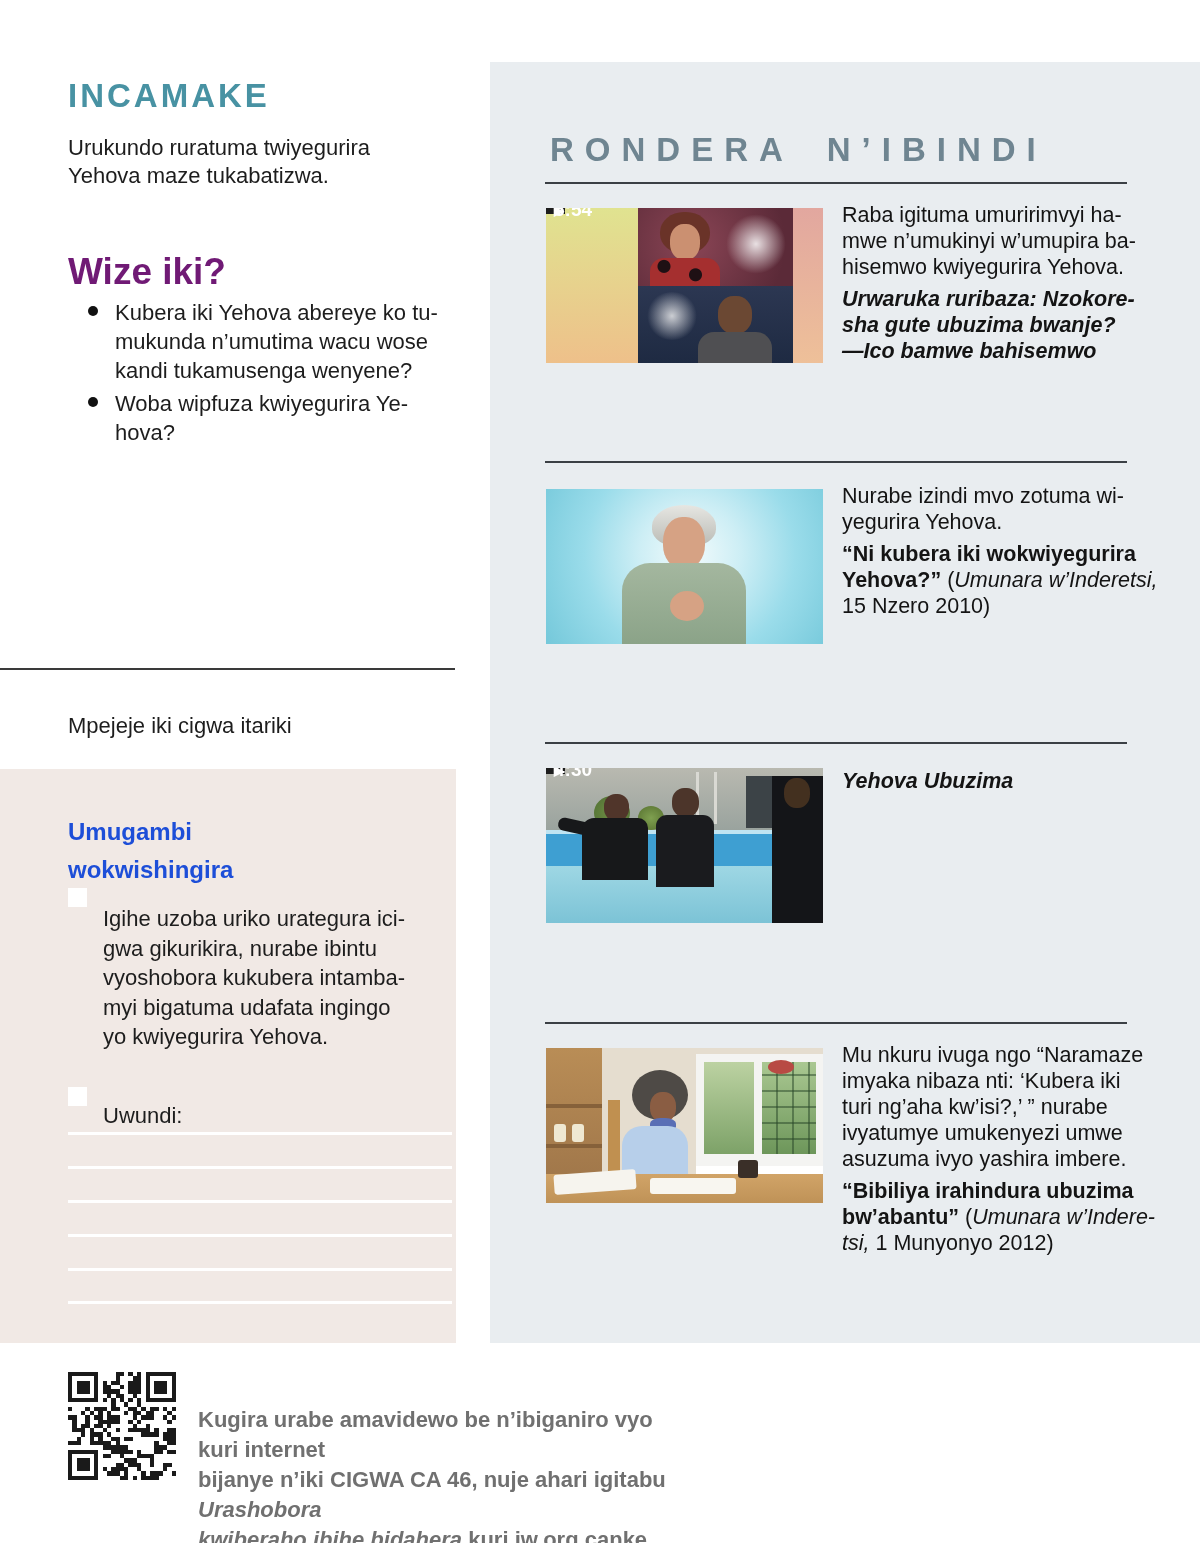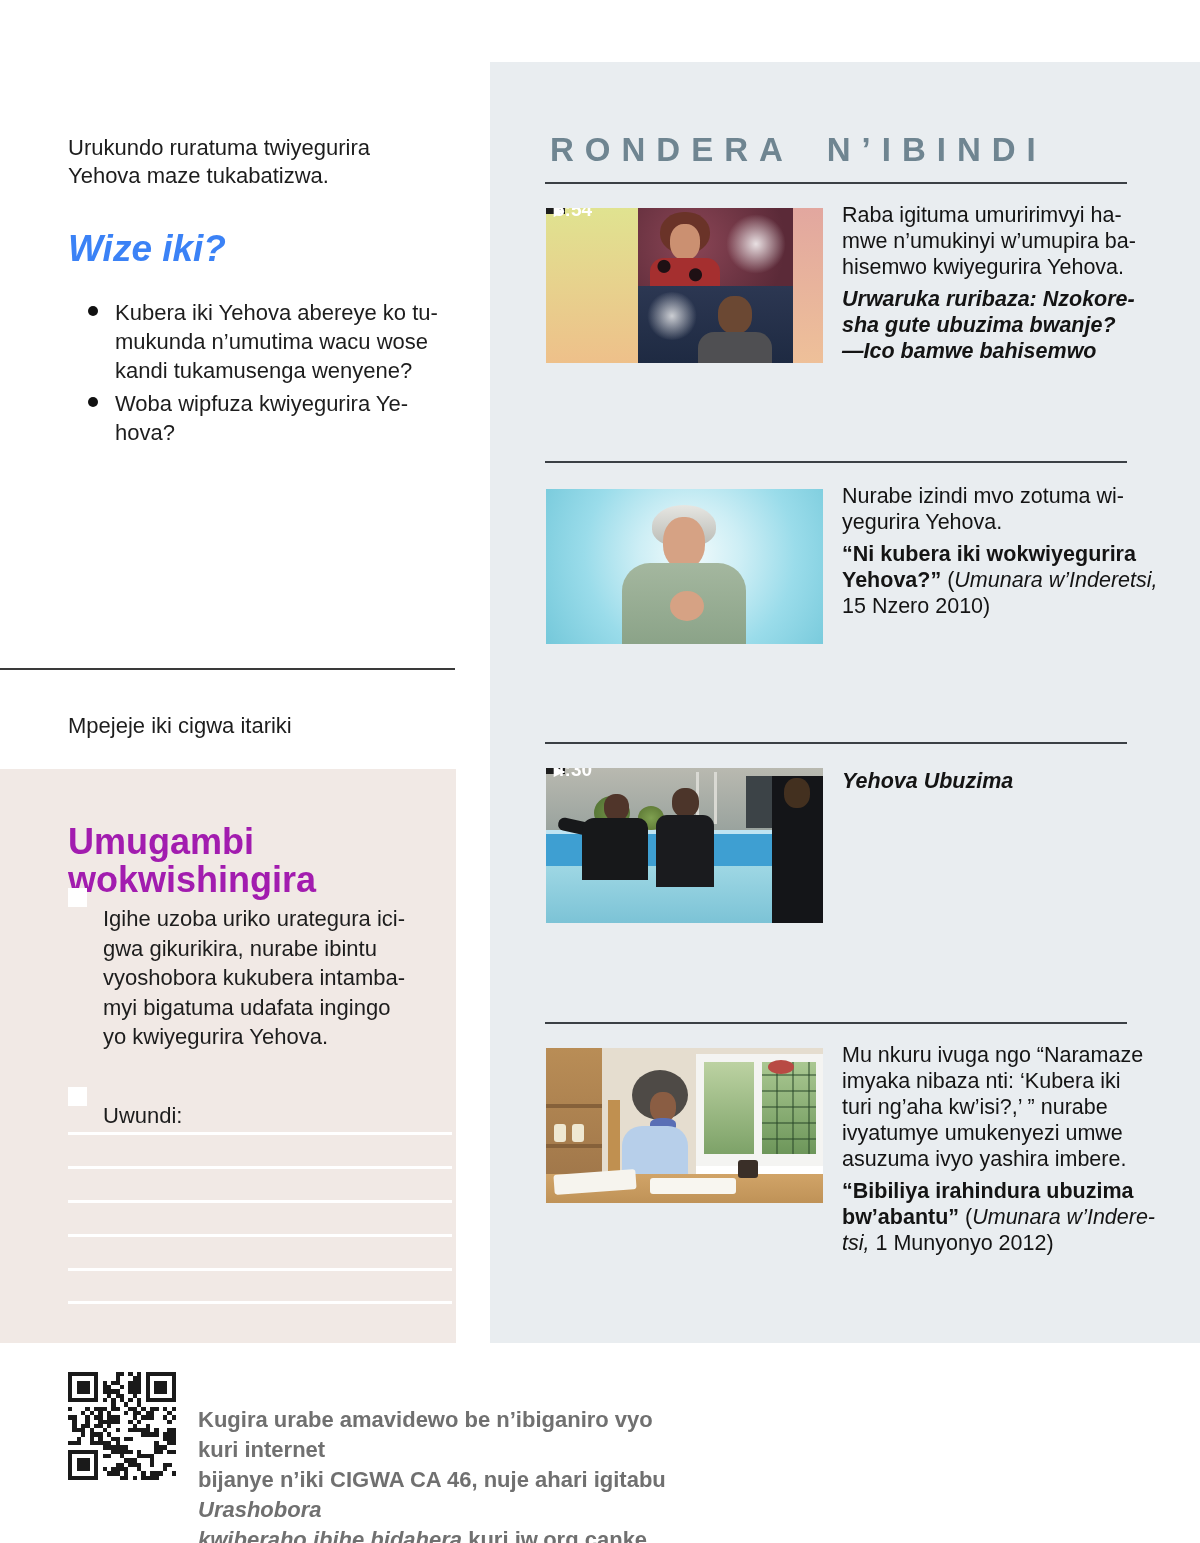--- a/index.html
+++ b/index.html
@@ -3,30 +3,30 @@
 <meta charset="utf-8">
 <style>
   html,body{margin:0;padding:0;background:#ffffff;}
   .page{position:relative;width:1200px;height:1543px;background:#ffffff;
         font-family:"Liberation Sans",sans-serif;color:#1d1d1d;overflow:hidden;}
   .abs{position:absolute;}
 
   
   .summary-heading{left:68px;top:55px;font-size:33px;font-weight:700;color:#4892a3;letter-spacing:3px;}
   .summary-text{left:68px;top:112px;font-size:22px;line-height:28px;white-space:pre-line;}
-  .review-heading{left:68px;top:197px;font-size:37px;font-weight:700;color:#3b82f6;font-style:italic;}
+  .review-heading{left:68px;top:220px;font-size:37px;font-weight:700;color:#701a75;}
   .questions{left:88px;top:298px;width:390px;list-style:none;margin:0;padding:0;
              font-size:22px;line-height:29px;}
   .questions li{position:relative;padding-left:27px;margin-bottom:4px;white-space:pre-line;}
   .questions li .dot{position:absolute;left:0;top:8px;width:10px;height:10px;border-radius:50%;background:#111;}
   .left-rule{left:0;top:668px;width:455px;height:2px;background:#3a3a3a;}
   .date-label{left:68px;top:691px;font-size:22px;}
 
   .goal-box{left:0;top:769px;width:456px;height:574px;background:#f1e9e5;}
-  .goal-heading{left:68px;top:24px;font-size:36px;line-height:38px;font-weight:700;color:#a21caf;white-space:pre-line;}
+  .goal-heading{left:68px;top:24px;font-size:24px;line-height:38px;font-weight:700;color:#1d4ed8;white-space:pre-line;}
   .checkbox{width:19px;height:19px;background:#ffffff;}
   .cb1{left:68px;top:119px;}
   .cb2{left:68px;top:318px;}
   .goal-text1{left:103px;top:113px;width:335px;font-size:22px;line-height:29.5px;white-space:pre-line;}
   .goal-text2{left:103px;top:312px;font-size:22px;}
   .write-line{left:68px;width:384px;height:3px;background:#ffffff;}
   .wl1{top:363px}.wl2{top:397px}.wl3{top:431px}.wl4{top:465px}.wl5{top:499px}.wl6{top:532px}
 
   
   .panel{left:490px;top:62px;width:710px;height:1281px;background:#e9edf0;}
@@ -123,20 +123,21 @@
   .qr-box{left:68px;top:1372px;width:108px;height:108px;background:#ffffff;}
   .qr-box svg{width:108px;height:108px;display:block;}
   .footer-text{left:198px;top:1383px;width:500px;font-size:22px;font-weight:700;color:#707070;
                line-height:30px;white-space:pre-line;}
 </style>
 </head>
 <body>
 
 <div class="page">
 
+  <h1 class="abs summary-heading">INCAMAKE</h1>
   <p class="abs summary-text">Urukundo ruratuma twiyegurira
 Yehova maze tukabatizwa.</p>
   <h2 class="abs review-heading">Wize iki?</h2>
 
   <ul class="abs questions">
     <li><span class="dot"></span><span>Kubera iki Yehova abereye ko tu-
 mukunda n’umutima wacu wose
 kandi tukamusenga wenyene?</span></li>
     <li><span class="dot"></span><span>Woba wipfuza kwiyegurira Ye-
 hova?</span></li>

